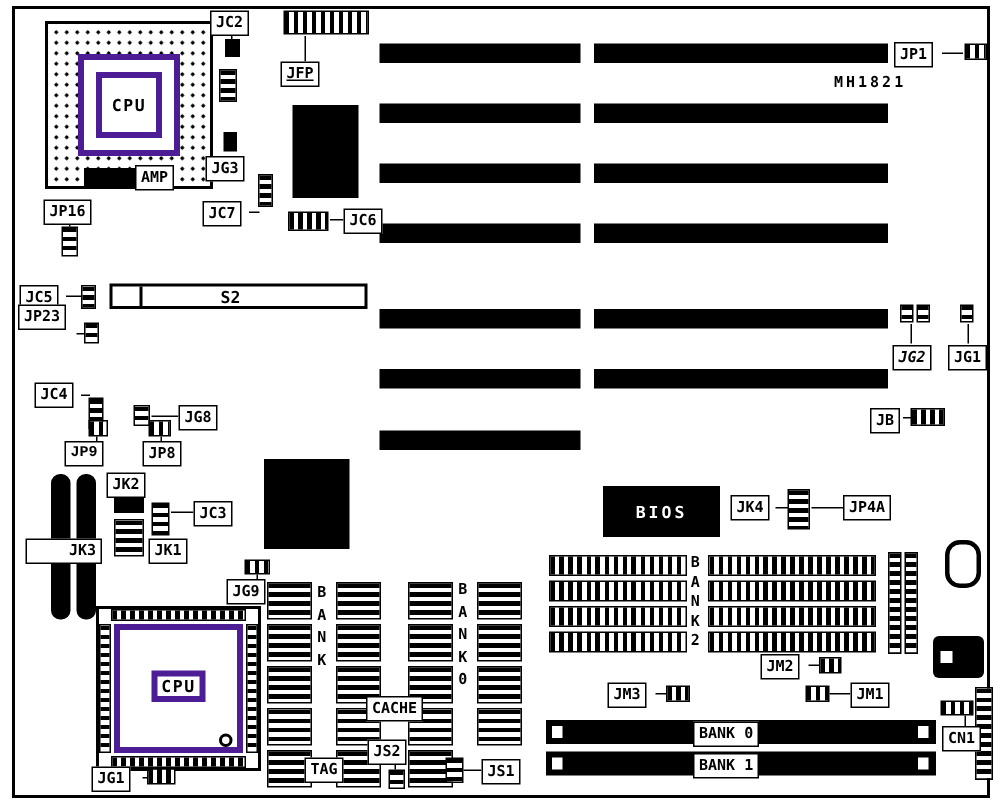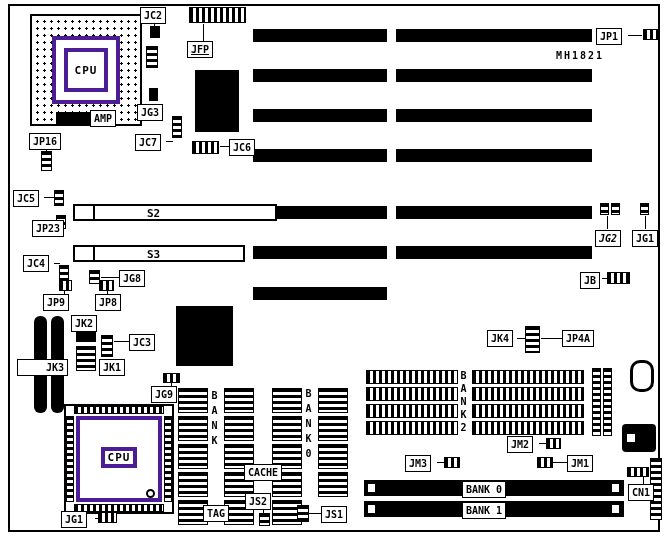--- a/index.html
+++ b/index.html
@@ -91,46 +91,42 @@
   <div class="bar" style="left:253px;top:109px;width:134px;height:13px;"></div>
   <div class="bar" style="left:396px;top:109px;width:196px;height:13px;"></div>
   <div class="bar" style="left:253px;top:149px;width:134px;height:13px;"></div>
   <div class="bar" style="left:396px;top:149px;width:196px;height:13px;"></div>
   <div class="bar" style="left:253px;top:206px;width:134px;height:13px;"></div>
   <div class="bar" style="left:396px;top:206px;width:196px;height:13px;"></div>
   <div class="bar" style="left:253px;top:246px;width:134px;height:13px;"></div>
   <div class="bar" style="left:396px;top:246px;width:196px;height:13px;"></div>
   <div class="bar" style="left:253px;top:287px;width:134px;height:13px;"></div>
 
-  <div class="slot" style="left:73px;top:204px;width:204px;height:17px;">
+  <div class="slot" style="left:73px;top:189px;width:172px;height:17px;">
     <div class="tick"></div>
     <span class="slbl">S2</span>
-  </div>
-  <div class="slot" style="left:73px;top:245px;width:172px;height:17px;">
-    <div class="tick"></div>
-    <span class="slbl">S3</span>
   </div>
 
   <div class="lbl" style="left:13px;top:190px;">JC5</div>
   <div class="hband" style="left:54px;top:190px;width:10px;height:16px;"></div>
   <div class="line" style="left:44px;top:197px;width:10px;height:1px;"></div>
 
-  <div class="lbl" style="left:12px;top:220px;margin-left:20px;">JP23</div>
+  <div class="lbl" style="left:12px;top:203px;">JP23</div>
   <div class="hband" style="left:56px;top:215px;width:10px;height:14px;"></div>
   <div class="line" style="left:51px;top:222px;width:5px;height:1px;"></div>
 
   <div class="lbl" style="left:23px;top:255px;">JC4</div>
   <div class="hband" style="left:59px;top:265px;width:10px;height:21px;"></div>
   <div class="line" style="left:54px;top:263px;width:6px;height:1px;"></div>
 
   <div class="lbl" style="left:119px;top:270px;">JG8</div>
   <div class="hband" style="left:89px;top:270px;width:11px;height:14px;"></div>
   <div class="line" style="left:101px;top:277px;width:18px;height:1px;"></div>
 
-  <div class="lbl" style="left:43px;top:294px;">JP9</div>
+  <div class="lbl" style="left:43px;top:294px;font-family:Liberation Mono, monospace;">JP9</div>
   <div class="vband" style="left:59px;top:280px;width:13px;height:11px;"></div>
   <div class="line" style="left:64px;top:291px;width:1px;height:3px;"></div>
 
   <div class="lbl" style="left:95px;top:294px;">JP8</div>
   <div class="vband" style="left:99px;top:280px;width:15px;height:11px;"></div>
   <div class="line" style="left:107px;top:291px;width:1px;height:3px;"></div>
 
   <div class="lbl" style="left:71px;top:315px;">JK2</div>
   <div class="chip" style="left:76px;top:330px;width:20px;height:12px;"></div>
   <div class="hband" style="left:76px;top:346px;width:20px;height:25px;"></div>
@@ -156,20 +152,23 @@
   <div class="line" style="left:607px;top:216px;width:1px;height:13px;"></div>
 
   <div class="lbl" style="left:632px;top:230px;">JG1</div>
   <div class="hband" style="left:640px;top:203px;width:9px;height:12px;"></div>
   <div class="line" style="left:645px;top:216px;width:1px;height:13px;"></div>
 
   <div class="lbl" style="left:580px;top:272px;">JB</div>
   <div class="vband" style="left:607px;top:272px;width:23px;height:12px;"></div>
   <div class="line" style="left:602px;top:278px;width:6px;height:1px;"></div>
 
+  <div class="chip wtext" style="left:402px;top:324px;width:78px;height:34px;letter-spacing:2px;">
+    <span>BIOS</span>
+  </div>
   <div class="lbl" style="left:487px;top:330px;">JK4</div>
   <div class="hband" style="left:525px;top:326px;width:15px;height:27px;"></div>
   <div class="line" style="left:517px;top:338px;width:9px;height:1px;"></div>
   <div class="lbl" style="left:562px;top:330px;">JP4A</div>
   <div class="line" style="left:541px;top:338px;width:21px;height:1px;"></div>
 
   <div class="hband" style="left:178px;top:388px;width:30px;height:25px;"></div>
   <div class="hband" style="left:178px;top:416px;width:30px;height:25px;"></div>
   <div class="hband" style="left:178px;top:444px;width:30px;height:25px;"></div>
   <div class="hband" style="left:178px;top:472px;width:30px;height:25px;"></div>

